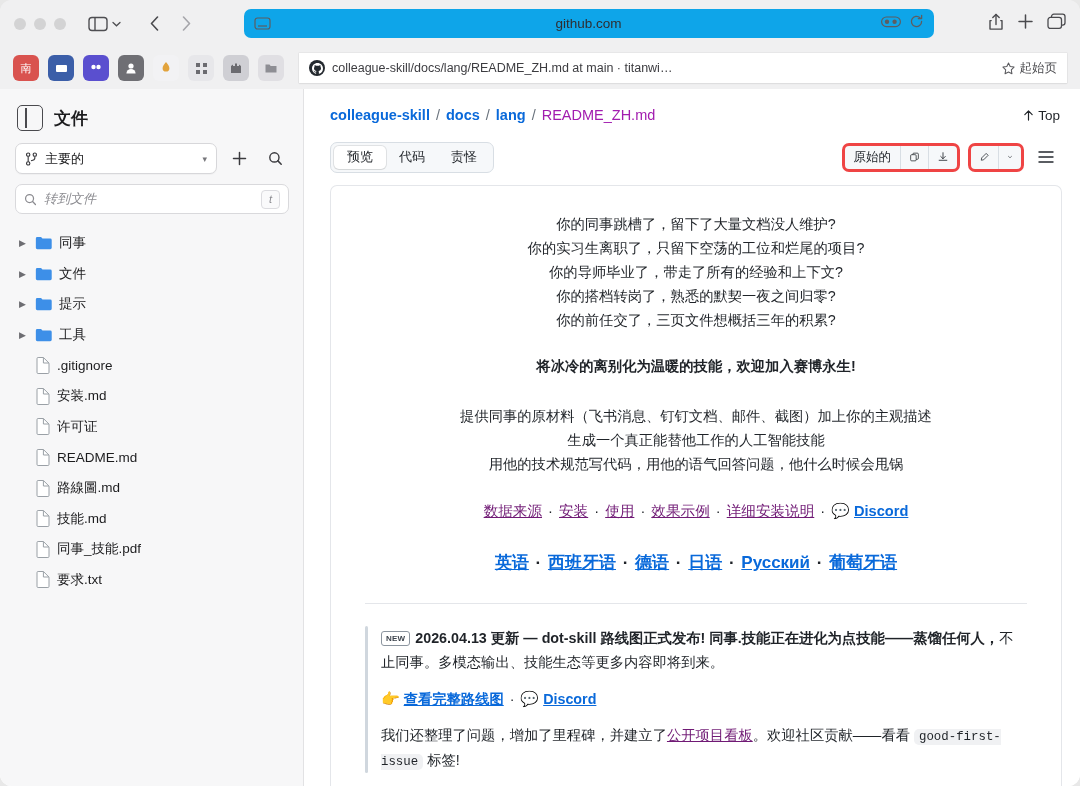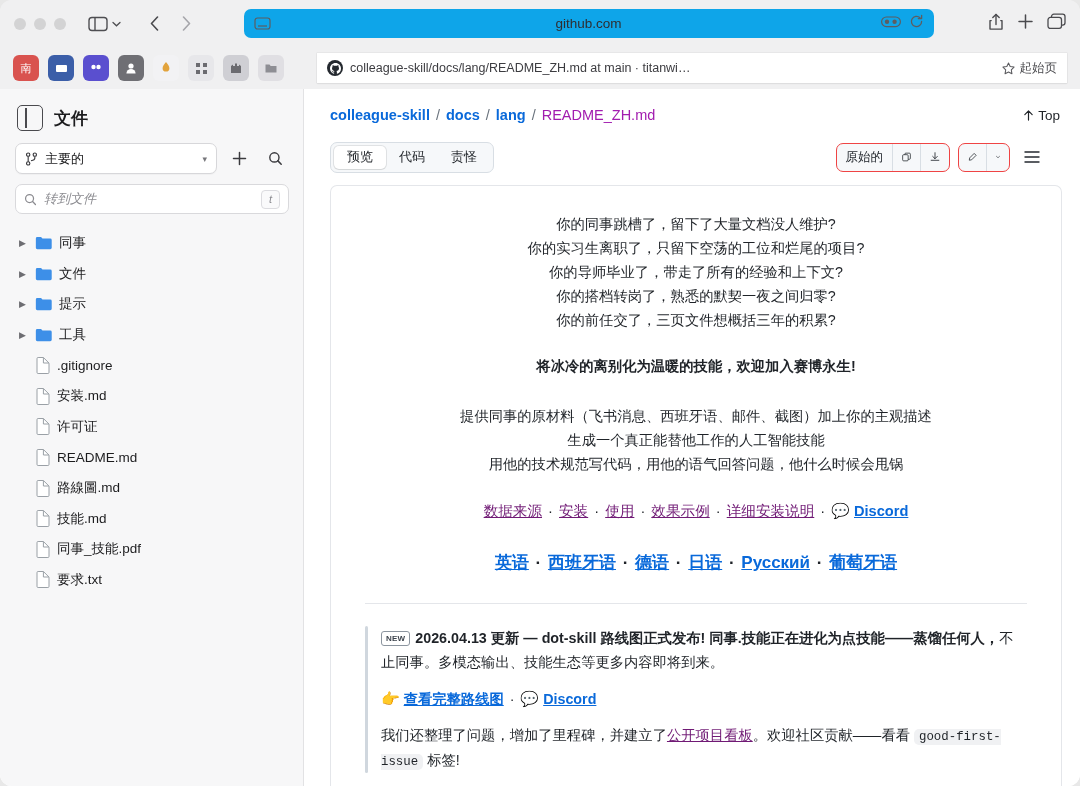--- a/index.html
+++ b/index.html
@@ -88,21 +88,21 @@
     width: 26px; height: 26px;
     border-radius: 6px;
     display: flex; align-items: center; justify-content: center;
     font-size: 11px;
     color: #fff;
     overflow: hidden;
   }
   .tabchip {
     flex: 1;
     height: 30px;
-    margin-left: 24px;
+    margin-left: 6px;
     background: #fff;
     border-radius: 0;
     display: flex; align-items: center;
     padding: 0 10px;
     gap: 7px;
     box-shadow: 0 0 0 0.5px rgba(0,0,0,0.07), 0 1px 1.5px rgba(0,0,0,0.05);
     position: relative;
   }
   .tabchip .gh {
     width: 16px; height: 16px; border-radius: 50%;
@@ -221,21 +221,21 @@
   .crumb-link { color: #0969da; font-weight: 700; }
   .crumb-sep { color: #6a737d; }
   .crumb-cur { color: #a21caf; font-weight: 400; }
   .top-link {
     margin-left: auto;
     display: flex; align-items: center; gap: 4px;
     color: #1f2328; font-size: 13.5px;
   }
   .toolrow {
     display: flex; align-items: center;
-    padding: 0 34px 0 26px;
+    padding: 0 20px 0 26px;
     gap: 28px;
     height: 40px;
   }
   .seg {
     display: flex;
     background: #f6f8fa;
     border: 1px solid #d8dee4;
     border-radius: 7px;
     padding: 3px;
     height: 31px;
@@ -247,21 +247,21 @@
     border-radius: 5px;
   }
   .seg .it.active {
     background: #fff;
     box-shadow: 0 0 0 1px rgba(31,35,40,0.1), 0 1px 1px rgba(31,35,40,0.06);
     font-weight: 500;
   }
   .tool-right { margin-left: auto; display: flex; align-items: center; gap: 0; }
   .btn-grp {
     display: flex; align-items: center;
-    border: 1px solid #ef4444;
+    border: 3px solid #ef4444;
     border-radius: 7px;
     height: 29px;
     overflow: hidden;
     background: #f6f8fa;
   }
   .btn-grp .b {
     padding: 0 9px;
     height: 100%;
     display: flex; align-items: center;
     font-size: 12.5px; color: #24292f;
@@ -673,21 +673,21 @@
           <div class="center">
             <p class="q-line">你的同事跳槽了，留下了大量文档没人维护?</p>
             <p class="q-line">你的实习生离职了，只留下空荡的工位和烂尾的项目?</p>
             <p class="q-line">你的导师毕业了，带走了所有的经验和上下文?</p>
             <p class="q-line">你的搭档转岗了，熟悉的默契一夜之间归零?</p>
             <p class="q-line">你的前任交了，三页文件想概括三年的积累?</p>
             <span class="tag-strong">将冰冷的离别化为温暖的技能，欢迎加入赛博永生!</span>
           </div>
 
           <div class="center para-block">
-            <p class="q-line">提供同事的原材料（飞书消息、西班牙语、邮件、截图）加上你的主观描述</p>
+            <p class="q-line">提供同事的原材料（飞书消息、钉钉文档、邮件、截图）加上你的主观描述</p>
             <p class="q-line">生成一个真正能替他工作的人工智能技能</p>
             <p class="q-line">用他的技术规范写代码，用他的语气回答问题，他什么时候会甩锅</p>
           </div>
 
           <div class="center links-row">
             <a class="lnk">数据来源</a><span class="sep-dot"> · </span><a class="lnk">安装</a><span class="sep-dot"> · </span><a class="lnk">使用</a><span class="sep-dot"> · </span><a class="lnk">效果示例</a><span class="sep-dot"> · </span><a class="lnk">详细安装说明</a><span class="sep-dot"> · </span><span class="emoji">💬</span> <a class="lnk-b">Discord</a>
           </div>
 
           <div class="center langs-row">
             <a class="lnk-b">英语</a><span class="sep-dot"> · </span><a class="lnk-b">西班牙语</a><span class="sep-dot"> · </span><a class="lnk-b">德语</a><span class="sep-dot"> · </span><a class="lnk-b">日语</a><span class="sep-dot"> · </span><a class="lnk-b">Русский</a><span class="sep-dot"> · </span><a class="lnk-b">葡萄牙语</a>

